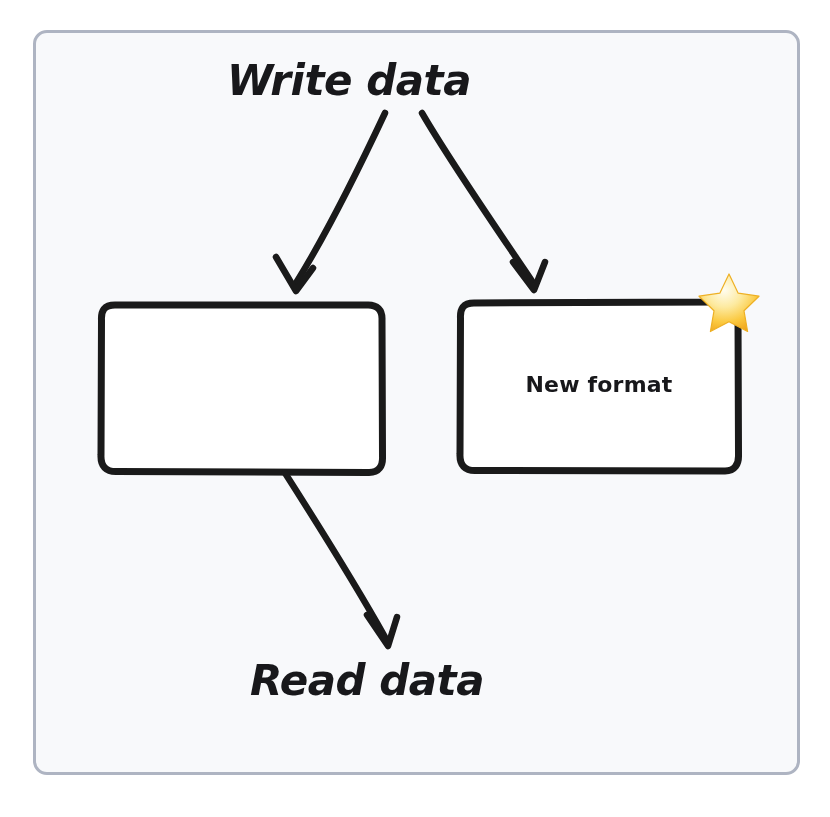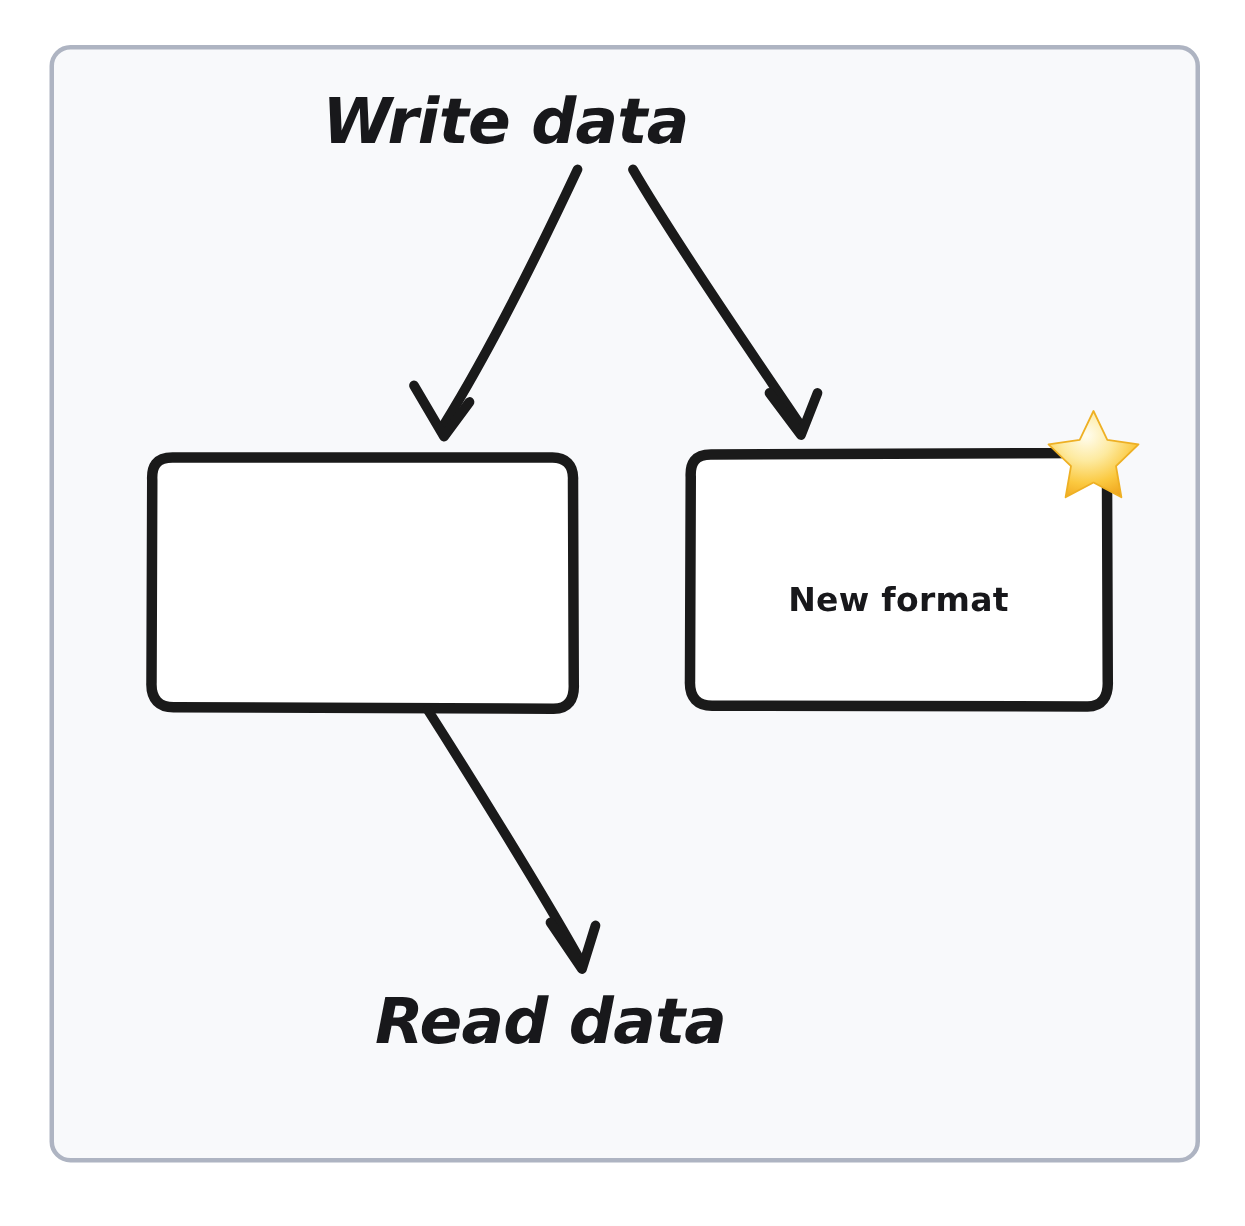--- a/index.html
+++ b/index.html
@@ -62,42 +62,41 @@
   }
 
   .box-label {
     font-size: 22px;
     font-weight: 600;
     letter-spacing: 0.2px;
     line-height: 1;
   }
 
   #write-data-label {
-    left: 0;
+    left: 12px;
     top: 60px;
     width: 674px;
   }
 
   #read-data-label {
     left: 0;
     top: 660px;
     width: 734px;
   }
 
   #old-format-label {
     left: 101px;
     top: 376px;
     width: 282px;
   }
 
   #new-format-label {
     left: 460px;
     top: 374px;
     width: 278px;
-    margin-top: 16px;
   }
 </style>
 </head>
 <body>
 
 <div id="canvas">
 
   <div id="frame"></div>
 
   <svg id="art" viewBox="0 0 830 817" width="830" height="817" xmlns="http://www.w3.org/2000/svg">

